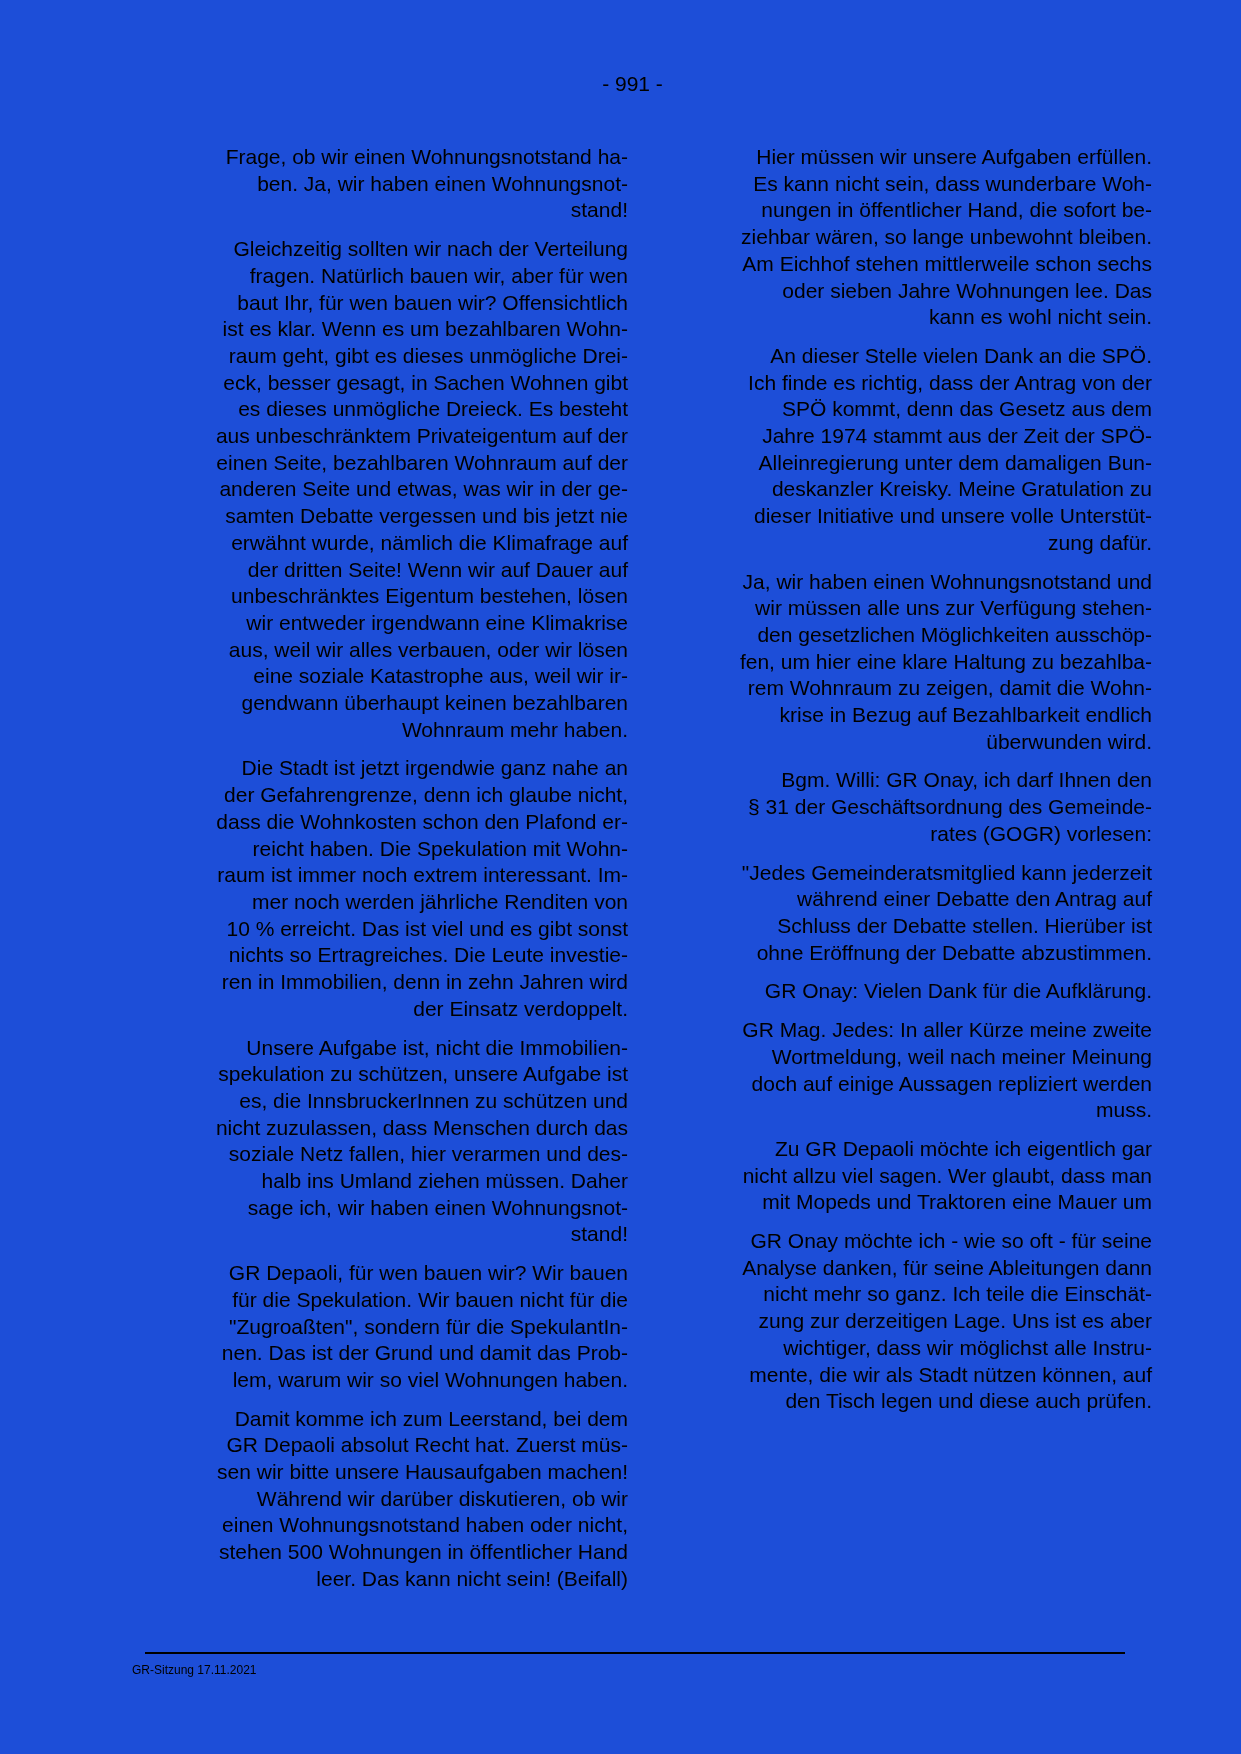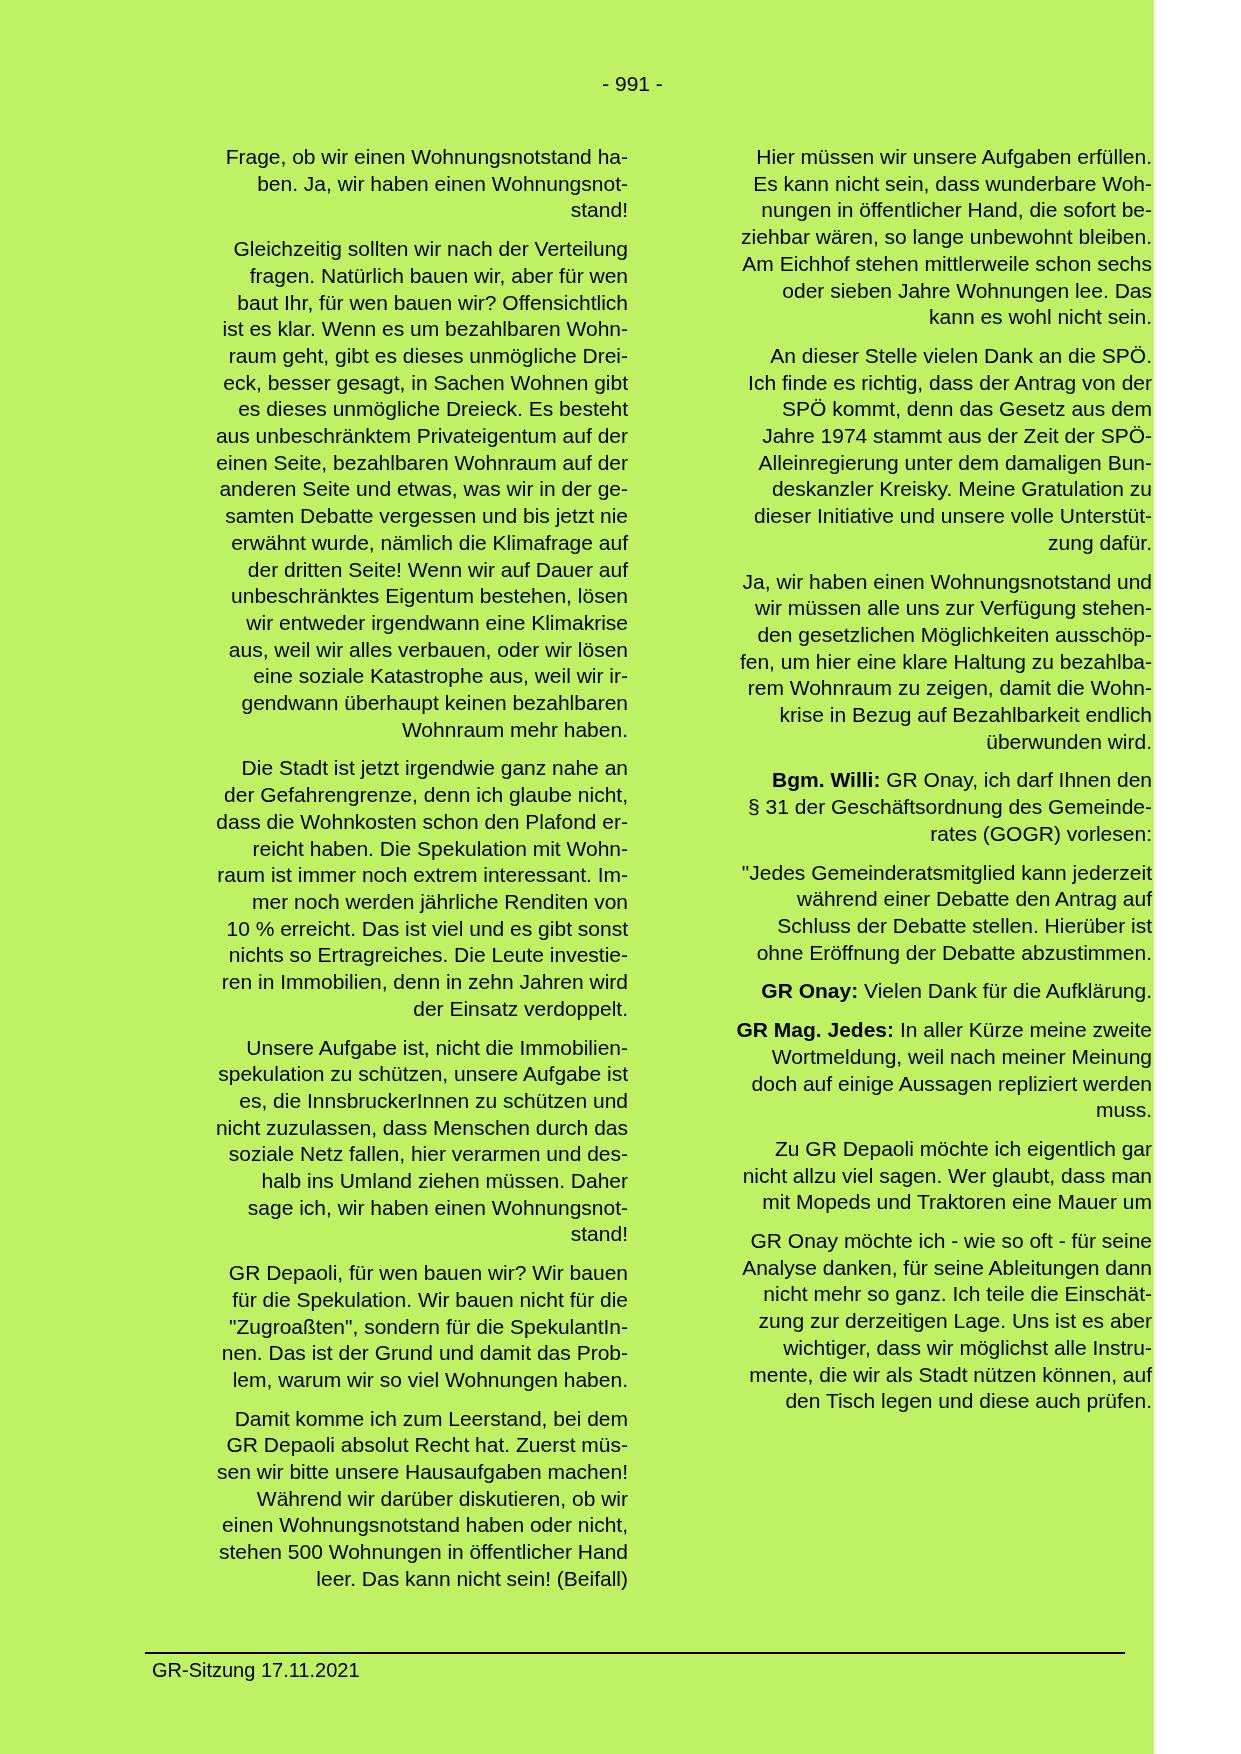--- a/index.html
+++ b/index.html
@@ -9,23 +9,23 @@
     background: #ffffff;
   }
   body {
     width: 1241px;
     height: 1754px;
     font-family: "Liberation Sans", sans-serif;
     color: #000000;
   }
   .page {
     position: relative;
-    width: 1154px;
+    width: 1241px;
     height: 1754px;
-    background: #bef264;
+    background: #1d4ed8;
     overflow: hidden;
   }
   .pagenum {
     position: absolute;
     left: 148px;
     top: 71px;
     width: 969px;
     text-align: center;
     font-size: 21px;
     line-height: 26.7px;
@@ -39,34 +39,34 @@
     white-space: pre;
     text-align: right;
   }
   .col-left  { left: 148px; }
   .col-right { left: 672px; }
   .col p {
     margin: 0 0 12px 0;
     padding: 0;
   }
   .col p.hang { text-indent: -8px; }
-  .col strong { font-weight: bold; }
+  .col strong { font-weight: normal; }
   .footer-line {
     position: absolute;
     left: 145px;
     top: 1652px;
     width: 980px;
     height: 0;
     border-top: 2px solid #000000;
   }
   .footer-text {
     position: absolute;
-    left: 152px;
+    left: 132px;
     top: 1657px;
-    font-size: 20px;
+    font-size: 12px;
     line-height: 26px;
   }
 </style>
 </head>
 <body>
 
 <div class="page">
 
   <div class="pagenum">- 991 -</div>
 

